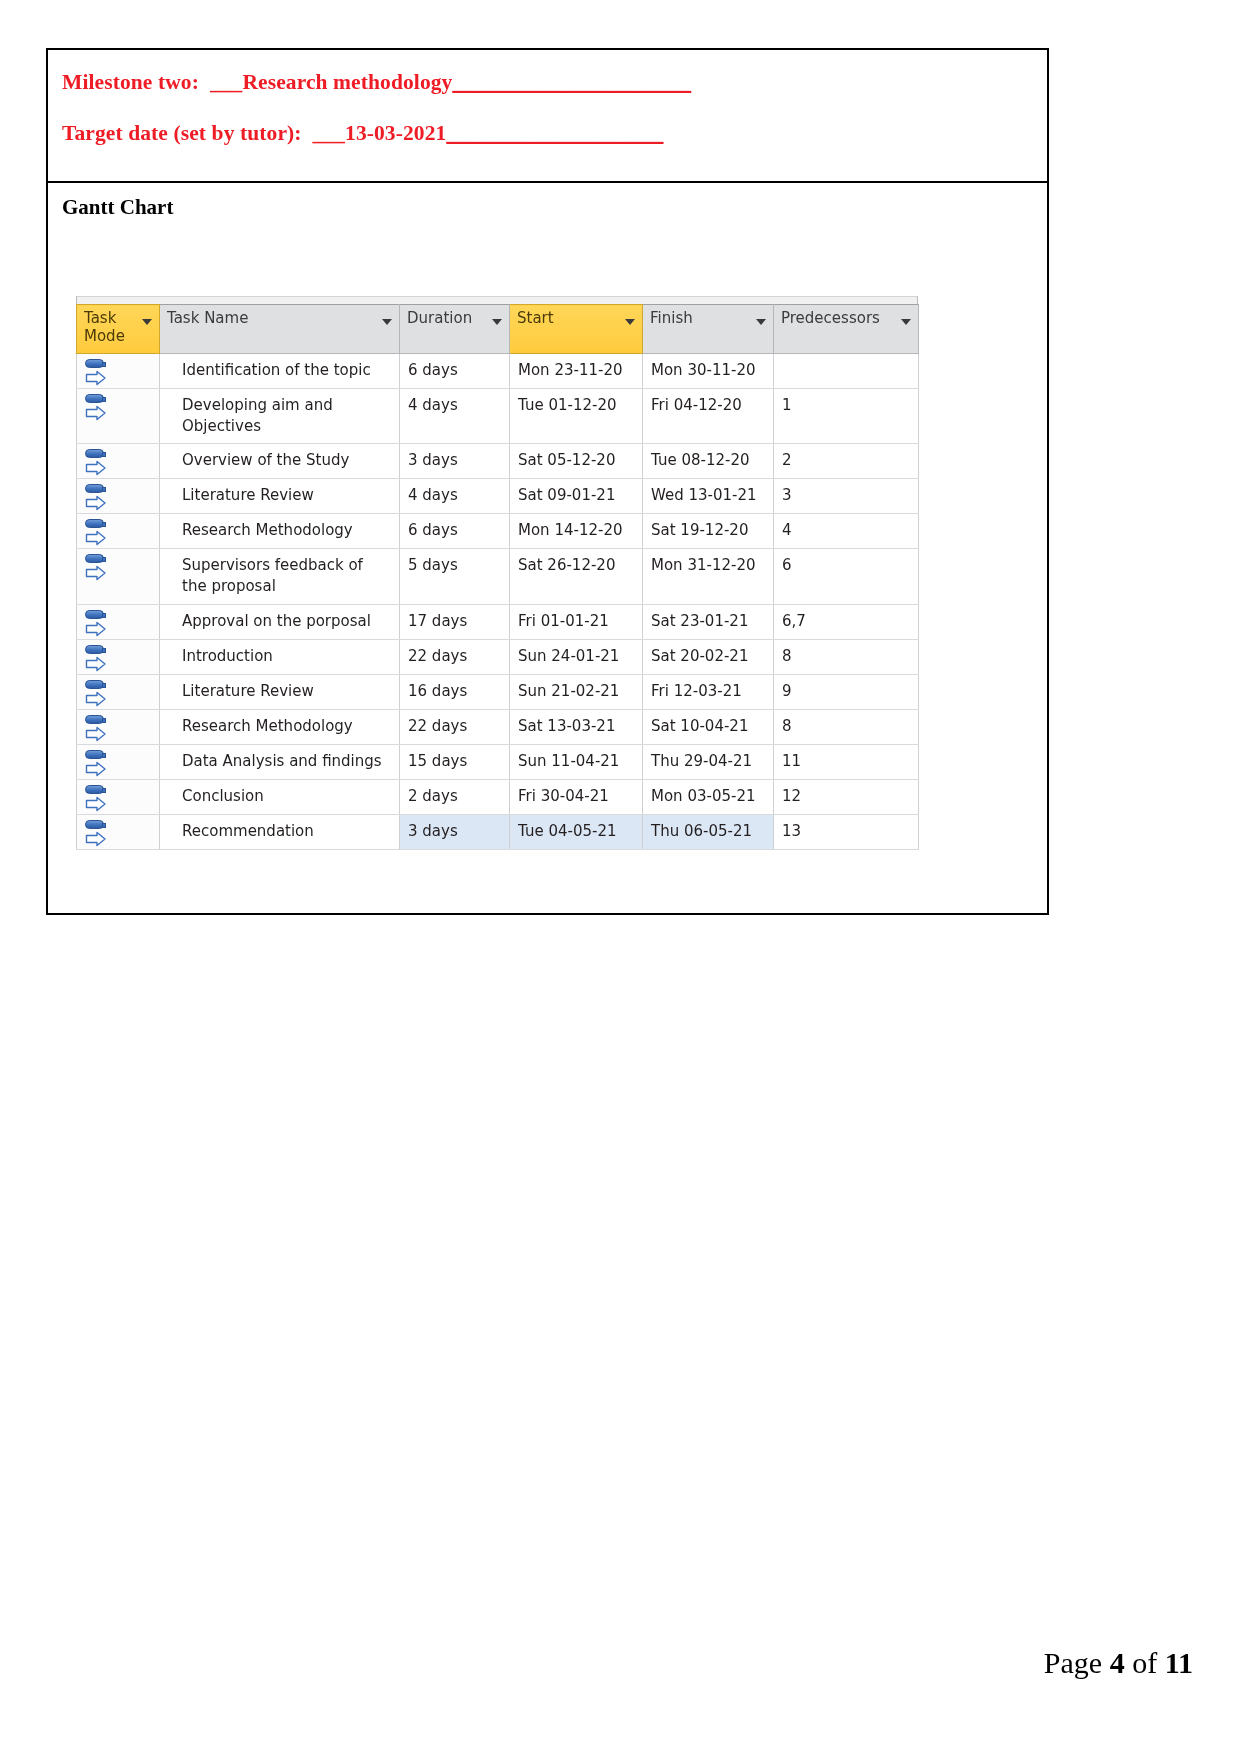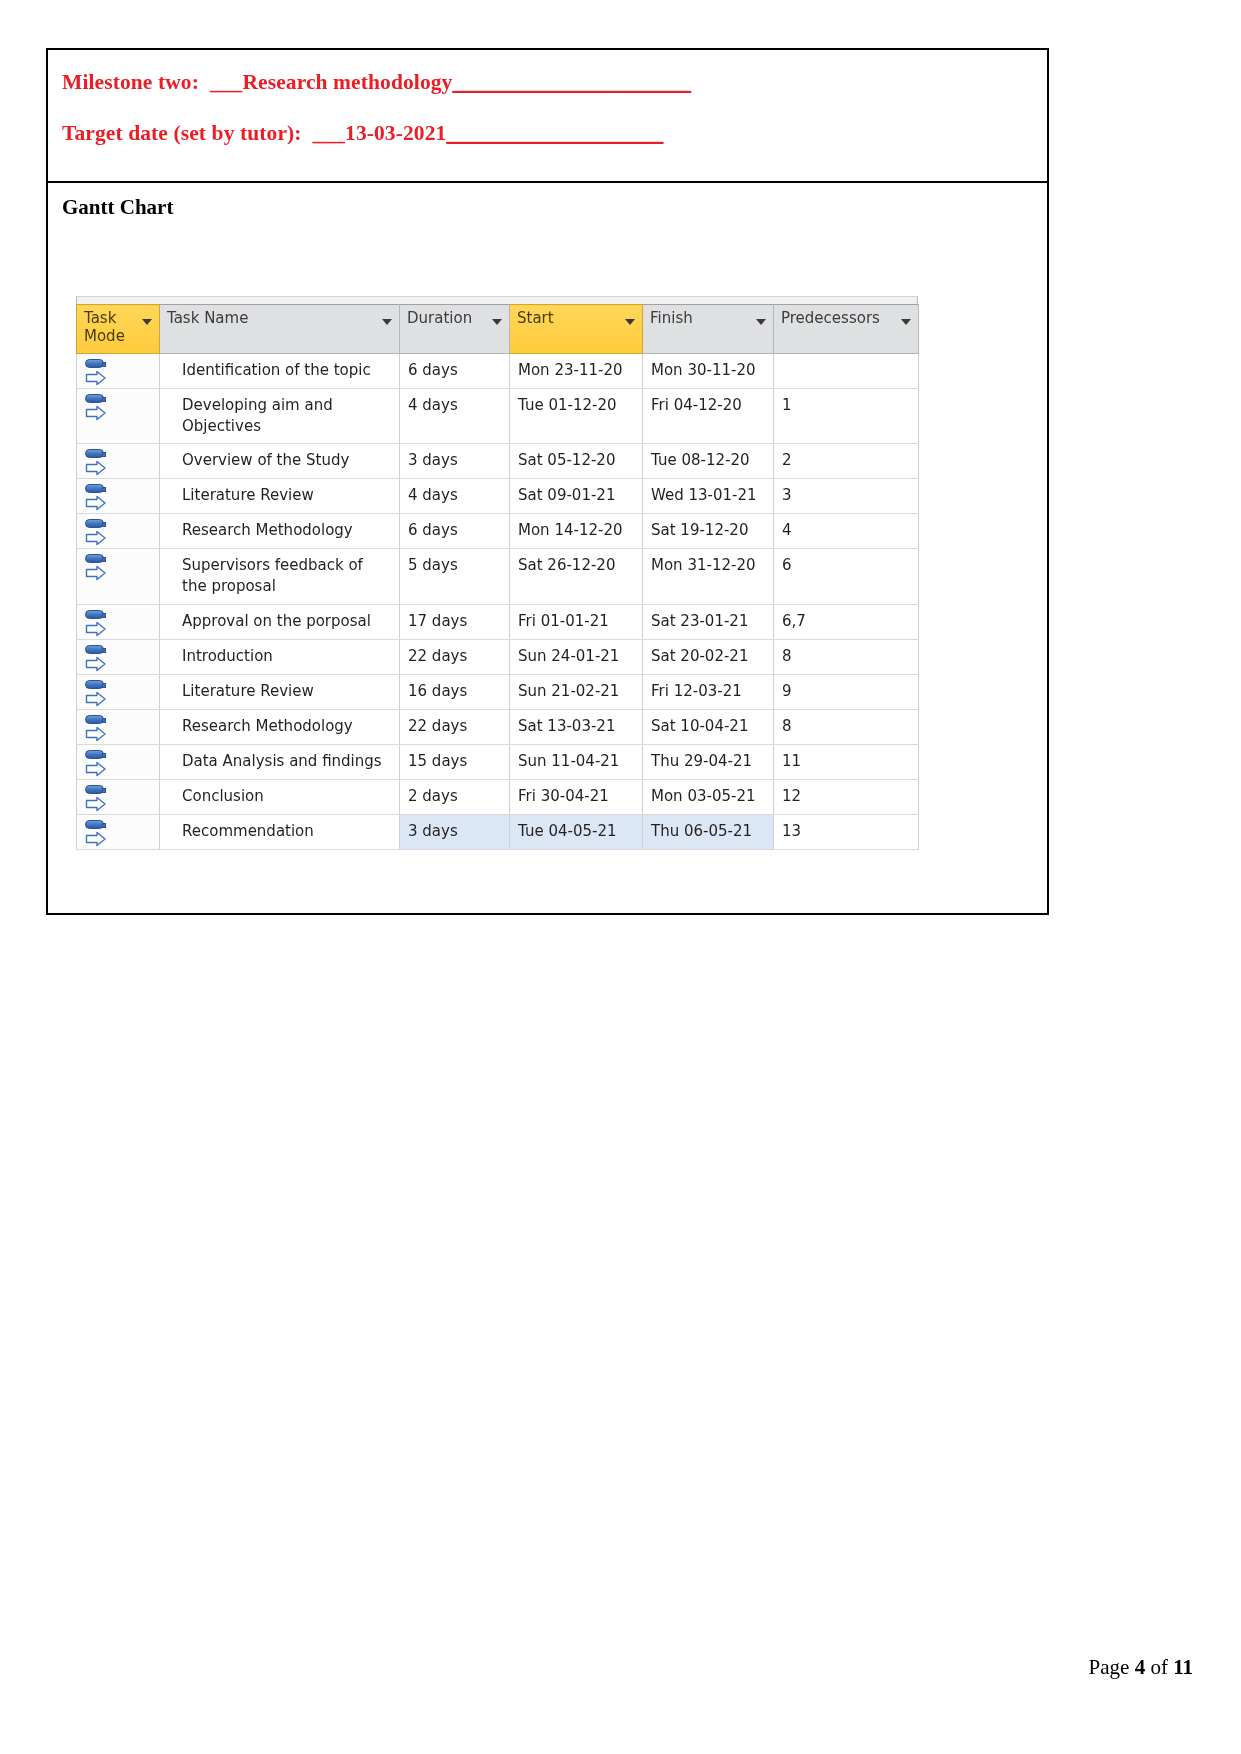--- a/index.html
+++ b/index.html
@@ -177,21 +177,21 @@
     box-sizing:border-box;
   }
   .mode-icon .arrow { position: absolute; left: 2px; top: 12px; }
 
   
   .footer {
     position: absolute;
     right: 48px;
     bottom: 74px;
     font-family: "Liberation Serif", serif;
-    font-size: 21px;
+    font-size: 30px;
     color: #000;
     white-space: pre;
   }
   .footer b { font-weight: bold; }
 </style>
 </head>
 <body>
 
 <div class="page">
 

